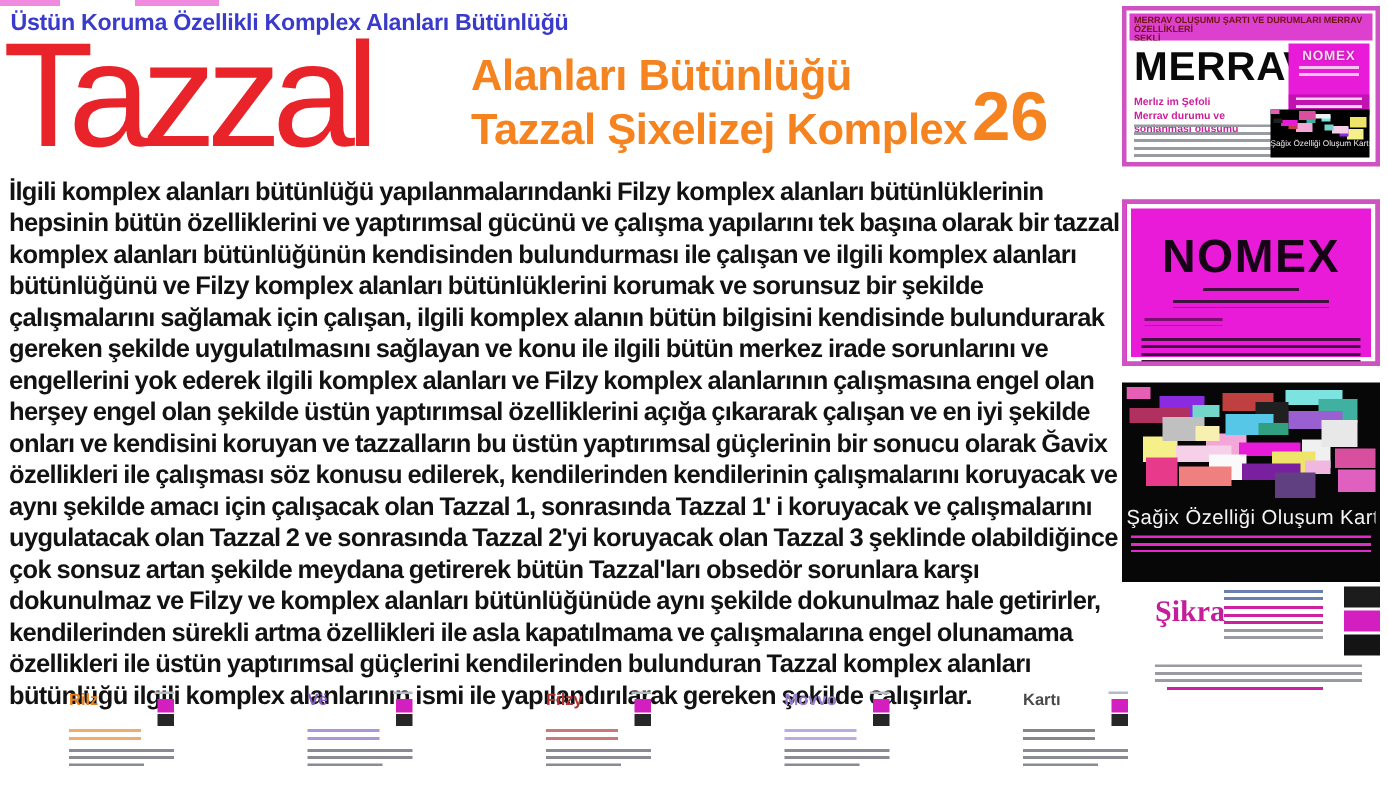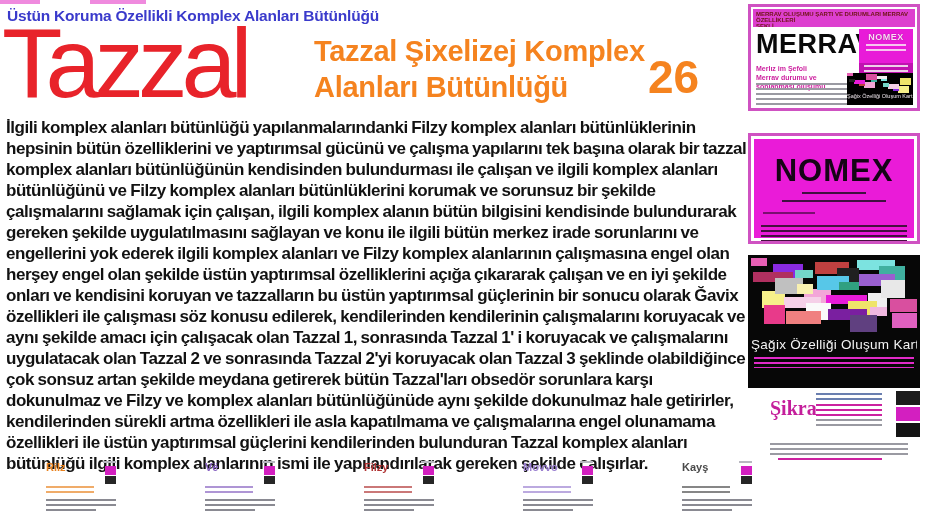--- a/index.html
+++ b/index.html
@@ -143,22 +143,22 @@
 <body>
 
 <div id="canvas">
 
   <div class="corner-sliver" style="left:0;width:40px;"></div>
   <div class="corner-sliver" style="left:90px;width:56px;"></div>
 
   <div class="kicker">Üstün Koruma Özellikli Komplex Alanları Bütünlüğü</div>
   <div class="logo">Tazzal</div>
   <div class="title">
+    <div>Alanları Bütünlüğü</div>
     <div>Tazzal Şixelizej Komplex</div>
-    <div>Alanları Bütünlüğü</div>
   </div>
   <div class="issue">26</div>
 
   <div class="body-text">İlgili komplex alanları bütünlüğü yapılanmalarındanki Filzy komplex alanları bütünlüklerinin hepsinin bütün özelliklerini ve yaptırımsal gücünü ve çalışma yapılarını tek başına olarak bir tazzal komplex alanları bütünlüğünün kendisinden bulundurması ile çalışan ve ilgili komplex alanları bütünlüğünü ve Filzy komplex alanları bütünlüklerini korumak ve sorunsuz bir şekilde çalışmalarını sağlamak için çalışan, ilgili komplex alanın bütün bilgisini kendisinde bulundurarak gereken şekilde uygulatılmasını sağlayan ve konu ile ilgili bütün merkez irade sorunlarını ve engellerini yok ederek ilgili komplex alanları ve Filzy komplex alanlarının çalışmasına engel olan herşey engel olan şekilde üstün yaptırımsal özelliklerini açığa çıkararak çalışan ve en iyi şekilde onları ve kendisini koruyan ve tazzalların bu üstün yaptırımsal güçlerinin bir sonucu olarak Ğavix özellikleri ile çalışması söz konusu edilerek, kendilerinden kendilerinin çalışmalarını koruyacak ve aynı şekilde amacı için çalışacak olan Tazzal 1, sonrasında Tazzal 1' i koruyacak ve çalışmalarını uygulatacak olan Tazzal 2 ve sonrasında Tazzal 2'yi koruyacak olan Tazzal 3 şeklinde olabildiğince çok sonsuz artan şekilde meydana getirerek bütün Tazzal'ları obsedör sorunlara karşı dokunulmaz ve Filzy ve komplex alanları bütünlüğünüde aynı şekilde dokunulmaz hale getirirler, kendilerinden sürekli artma özellikleri ile asla kapatılmama ve çalışmalarına engel olunamama özellikleri ile üstün yaptırımsal güçlerini kendilerinden bulunduran Tazzal komplex alanları bütünlüğü ilgili komplex alanlarının ismi ile yapılandırılarak gereken şekilde çalışırlar.</div>
 
   <div class="card merrav-card">
     <div class="merrav-band">
       <div>MERRAV OLUŞUMU ŞARTI VE DURUMLARI MERRAV ÖZELLİKLERİ</div>
       <div>ŞEKLİ</div>
     </div>
@@ -311,21 +311,21 @@
         </div>
       </div>
       <div class="fc-sub bars" style="--bc: #9a7fd0aa;"></div>
       <div class="fc-foot bars"></div>
       <div class="fc-foot2 bars"></div>
     </div>
 
 
     <div class="fc">
       <div class="fc-top">
-        <div class="fc-label" style="color: rgb(74, 74, 74);">Kayş</div>
+        <div class="fc-label" style="color: rgb(74, 74, 74);">Kartı</div>
         <div class="fc-thumbs">
           <div class="t1 bars"></div>
           <div class="t2"></div>
           <div class="t3"></div>
         </div>
       </div>
       <div class="fc-sub bars" style="--bc: #4a4a4aaa;"></div>
       <div class="fc-foot bars"></div>
       <div class="fc-foot2 bars"></div>
     </div>

